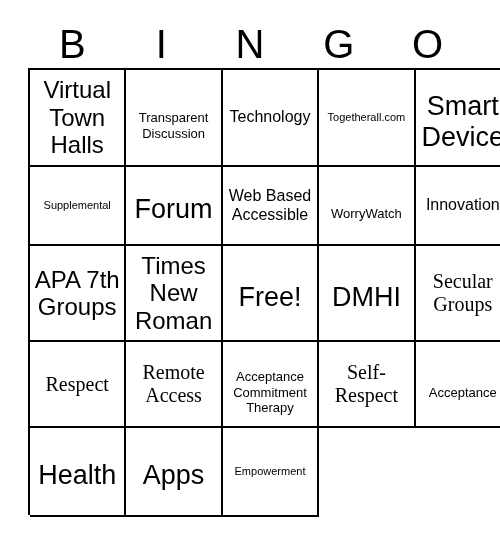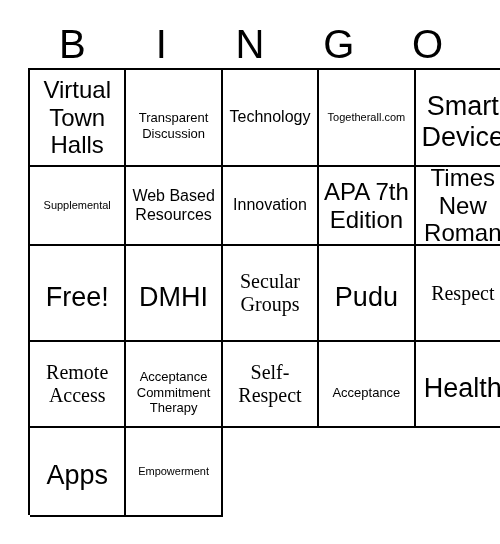--- a/index.html
+++ b/index.html
@@ -120,45 +120,48 @@
       <span class="cell-text sz-xxs">Togetherall.com</span>
     </div>
     <div class="bingo-cell">
       <span class="cell-text sz-xl">Smart Device</span>
     </div>
 
     <div class="bingo-cell">
       <span class="cell-text sz-xxs">Supplemental</span>
     </div>
     <div class="bingo-cell">
-      <span class="cell-text sz-sm">Web Based Resources</span>
+      <span class="cell-text sz-xl">Forum</span>
+    </div>
+    <div class="bingo-cell">
+      <span class="cell-text sz-sm">Web Based Accessible</span>
+    </div>
+    <div class="bingo-cell">
+      <span class="cell-text sz-xs">WorryWatch</span>
     </div>
     <div class="bingo-cell">
       <span class="cell-text sz-sm">Innovation</span>
     </div>
 
     <div class="bingo-cell">
-      <span class="cell-text sz-lg">APA 7th Edition</span>
+      <span class="cell-text sz-lg">APA 7th Groups</span>
     </div>
     <div class="bingo-cell">
       <span class="cell-text sz-lg">Times New Roman</span>
     </div>
     <div class="bingo-cell">
       <span class="cell-text sz-xl">Free!</span>
     </div>
     <div class="bingo-cell">
       <span class="cell-text sz-xl">DMHI</span>
     </div>
     <div class="bingo-cell">
       <span class="cell-text sz-md">Secular Groups</span>
     </div>
 
-    <div class="bingo-cell">
-      <span class="cell-text sz-xl">Pudu</span>
-    </div>
     <div class="bingo-cell">
       <span class="cell-text sz-md">Respect</span>
     </div>
     <div class="bingo-cell">
       <span class="cell-text sz-md">Remote Access</span>
     </div>
     <div class="bingo-cell">
       <span class="cell-text sz-xs">Acceptance Commitment Therapy</span>
     </div>
     <div class="bingo-cell">

